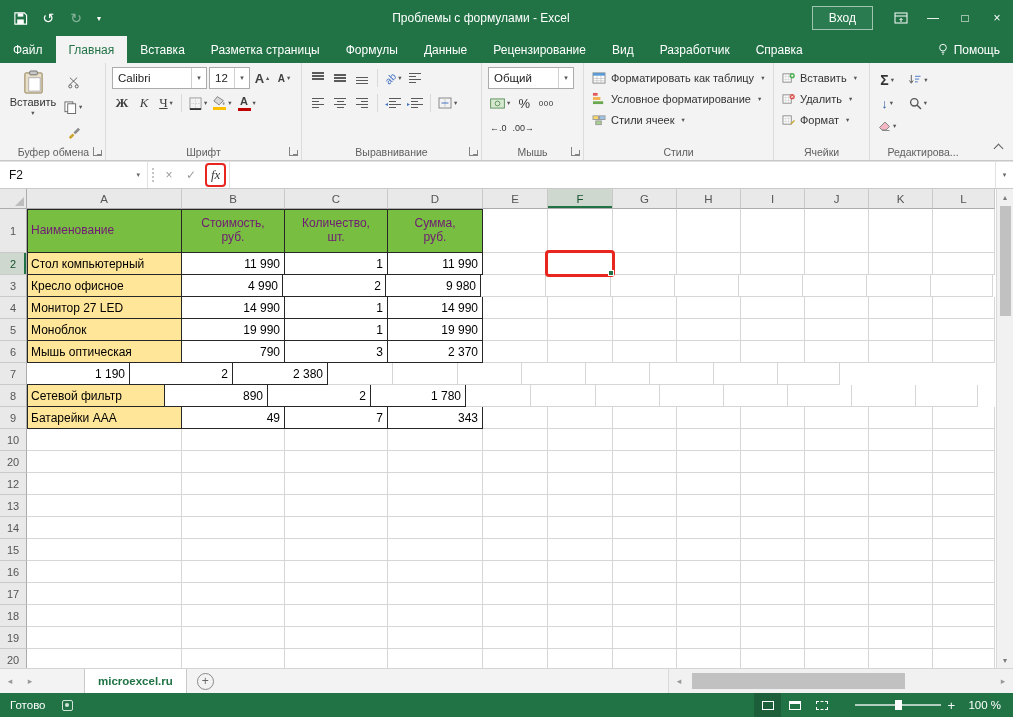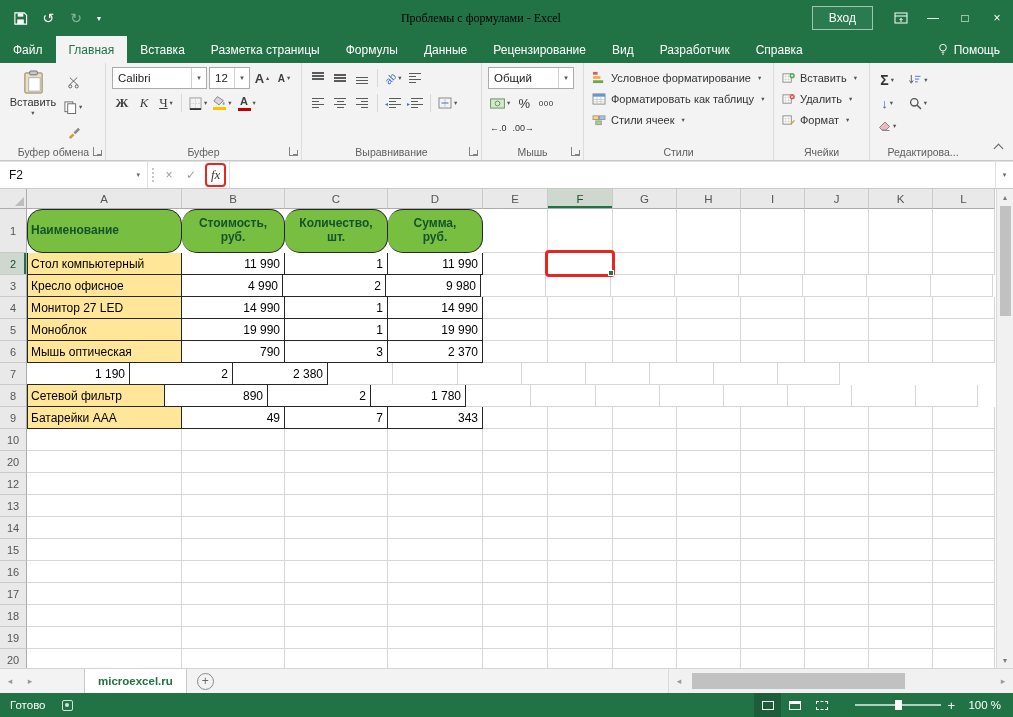--- a/index.html
+++ b/index.html
@@ -7,21 +7,21 @@
   body{font-family:"Liberation Sans","DejaVu Sans",sans-serif;background:#fff;color:#222;}
   :root{--accent-green:#217346;--table-header:#78BE41;--row-fill:#FFE699;--annotation-red:#E8251F;}
   .app{width:1013px;height:717px;display:flex;flex-direction:column;background:#fff;}
 
   
   .titlebar{flex:0 0 36px;background:var(--accent-green);color:#fff;display:flex;align-items:center;font-size:12px;}
   .qat{display:flex;align-items:center;gap:4px;padding-left:8px;width:150px;}
   .qat-btn{width:24px;height:26px;display:flex;align-items:center;justify-content:center;font-size:14px;color:#fff;}
   .qat-btn.sm{width:14px;font-size:8px;}
   .dim{opacity:.45;}
-  .wtitle{flex:1;text-align:center;font-size:12px;color:#000000;white-space:nowrap;font-family:Liberation Serif, serif;}
+  .wtitle{flex:1;text-align:center;font-size:12px;color:#ffffff;white-space:nowrap;}
   .win-controls{display:flex;align-items:center;height:100%;}
   .signin{display:flex;align-items:center;height:24px;padding:0 16px;margin-right:12px;background:#2a7c50;border:1px solid rgba(255,255,255,.55);color:#fff;font-size:12px;}
   .winbtn{width:32px;height:100%;display:flex;align-items:center;justify-content:center;font-size:12px;color:#fff;}
 
   
   .tabbar{flex:0 0 27px;background:var(--accent-green);display:flex;align-items:stretch;font-size:12px;}
   .tab{display:flex;align-items:center;padding:0 13px;color:#fff;white-space:nowrap;}
   .tab.active{background:#F3F3F3;color:var(--accent-green);}
   .tabbar-right{margin-left:auto;display:flex;align-items:stretch;}
   .tab .ticon{margin-right:5px;display:flex;align-items:center;}
@@ -90,21 +90,21 @@
   .g-corner{flex:0 0 27px;background:#E9E9E9;border-right:1px solid #ACACAC;border-bottom:1px solid #ACACAC;position:relative;}
   .g-corner::after{content:"";position:absolute;right:2px;bottom:2px;border-left:9px solid transparent;border-bottom:9px solid #BDBDBD;}
   .g-colh{flex:0 0 auto;background:#E9E9E9;border-right:1px solid #C9C9C9;border-bottom:1px solid #ACACAC;display:flex;align-items:center;justify-content:center;font-size:11.5px;color:#555;}
   .g-colh.sel{background:#CFD8CF;color:#14522D;box-shadow:inset 0 -2px 0 var(--accent-green);}
   .g-rowh{flex:0 0 27px;background:#E9E9E9;border-right:1px solid #ACACAC;border-bottom:1px solid #C9C9C9;display:flex;align-items:center;justify-content:center;font-size:11px;color:#555;}
   .g-rowh.sel{background:#CFD8CF;color:#14522D;box-shadow:inset -2px 0 0 var(--accent-green);}
   .g-cell{flex:0 0 auto;background:#fff;border-right:1px solid #D6D6D6;border-bottom:1px solid #D6D6D6;display:flex;align-items:center;font-size:12px;color:#000;overflow:hidden;position:relative;}
   .tbl{border-right-color:#262626;border-bottom-color:#262626;}
   .cl{border-left:1px solid #262626;}
   .ct{border-top:1px solid #262626;}
-  .hdr{background:var(--table-header);font-weight:bold;justify-content:center;text-align:center;white-space:pre-line;line-height:1.15;color:#14532d;border-radius:15px;}
+  .hdr{background:var(--table-header);font-weight:normal;justify-content:center;text-align:center;white-space:pre-line;line-height:1.15;color:#701a75;}
   .hdr.first{justify-content:flex-start;text-align:left;padding-left:3px;}
   .name{background:var(--row-fill);padding-left:3px;}
   .num{justify-content:flex-end;padding-right:4px;}
   .selcell{overflow:visible;z-index:2;}
   .annot{position:absolute;top:-3px;left:-3px;right:-3px;bottom:-3px;border:3px solid var(--annotation-red);border-radius:4px;z-index:5;}
   .handle{position:absolute;right:-2px;bottom:-2px;width:6px;height:6px;background:var(--accent-green);border:1px solid #fff;z-index:6;}
 
   
   .vscroll{flex:0 0 17px;background:#F1F1F1;border-left:1px solid #D9D9D9;display:flex;flex-direction:column;align-items:center;}
   .varr{flex:0 0 16px;display:flex;align-items:center;justify-content:center;font-size:8px;color:#7a7a7a;width:100%;}
@@ -283,21 +283,21 @@
           <span class="rbtn">
             <span class="stackicon">
               <span class="ltr">А</span>
               <i class="colorbar red"></i>
             </span>
             <i class="tiny-arr">▾</i>
           </span>
         </div>
       </div>
       <span class="launcher"></span>
-      <div class="rlabel">Буфер</div>
+      <div class="rlabel">Шрифт</div>
     </div>
 
     <div class="rgroup" style="width:180px">
       <div class="stack">
         <div class="rrow">
           <span class="rbtn">
               <span class="vbars top">
                 <i></i>
                 <i></i>
                 <i></i>
@@ -412,35 +412,35 @@
           <span class="rbtn decbtn">.00→</span>
         </div>
       </div>
       <span class="launcher"></span>
       <div class="rlabel">Мышь</div>
     </div>
 
     <div class="rgroup" style="width:190px">
       <div class="stack" style="gap:0;">
         <div class="stylerow">
+          <svg width="14" height="12" viewBox="0 0 15 13">
+              <rect x="1" y="1" width="13" height="11" fill="#fff" stroke="#888"></rect>
+              <rect x="1" y="1" width="13" height="3" fill="#5B9BD5"></rect>
+              <path d="M5.3 4v8M9.6 4v8M1 7h13M1 9.5h13" stroke="#BBB" stroke-width=".7"></path>
+            </svg>
+          <span>Форматировать как таблицу</span>
+          <i class="tiny-arr">▾</i>
+        </div>
+        <div class="stylerow">
           <svg width="14" height="13" viewBox="0 0 15 14">
               <rect x="1" y="1" width="5" height="3" fill="#E05A5A"></rect>
               <rect x="1" y="5.5" width="8" height="3" fill="#F2B04C"></rect>
               <rect x="1" y="10" width="11" height="3" fill="#6AA84F"></rect>
             </svg>
           <span>Условное форматирование</span>
-          <i class="tiny-arr">▾</i>
-        </div>
-        <div class="stylerow">
-          <svg width="14" height="12" viewBox="0 0 15 13">
-              <rect x="1" y="1" width="13" height="11" fill="#fff" stroke="#888"></rect>
-              <rect x="1" y="1" width="13" height="3" fill="#5B9BD5"></rect>
-              <path d="M5.3 4v8M9.6 4v8M1 7h13M1 9.5h13" stroke="#BBB" stroke-width=".7"></path>
-            </svg>
-          <span>Форматировать как таблицу</span>
           <i class="tiny-arr">▾</i>
         </div>
         <div class="stylerow">
           <svg width="14" height="12" viewBox="0 0 15 13">
               <rect x="1" y="2" width="6" height="4" fill="#FFD966" stroke="#999"></rect>
               <rect x="8" y="2" width="6" height="4" fill="#9DC3E6" stroke="#999"></rect>
               <rect x="4" y="7.5" width="6" height="4" fill="#A9D18E" stroke="#999"></rect>
             </svg>
           <span>Стили ячеек</span>
           <i class="tiny-arr">▾</i>

